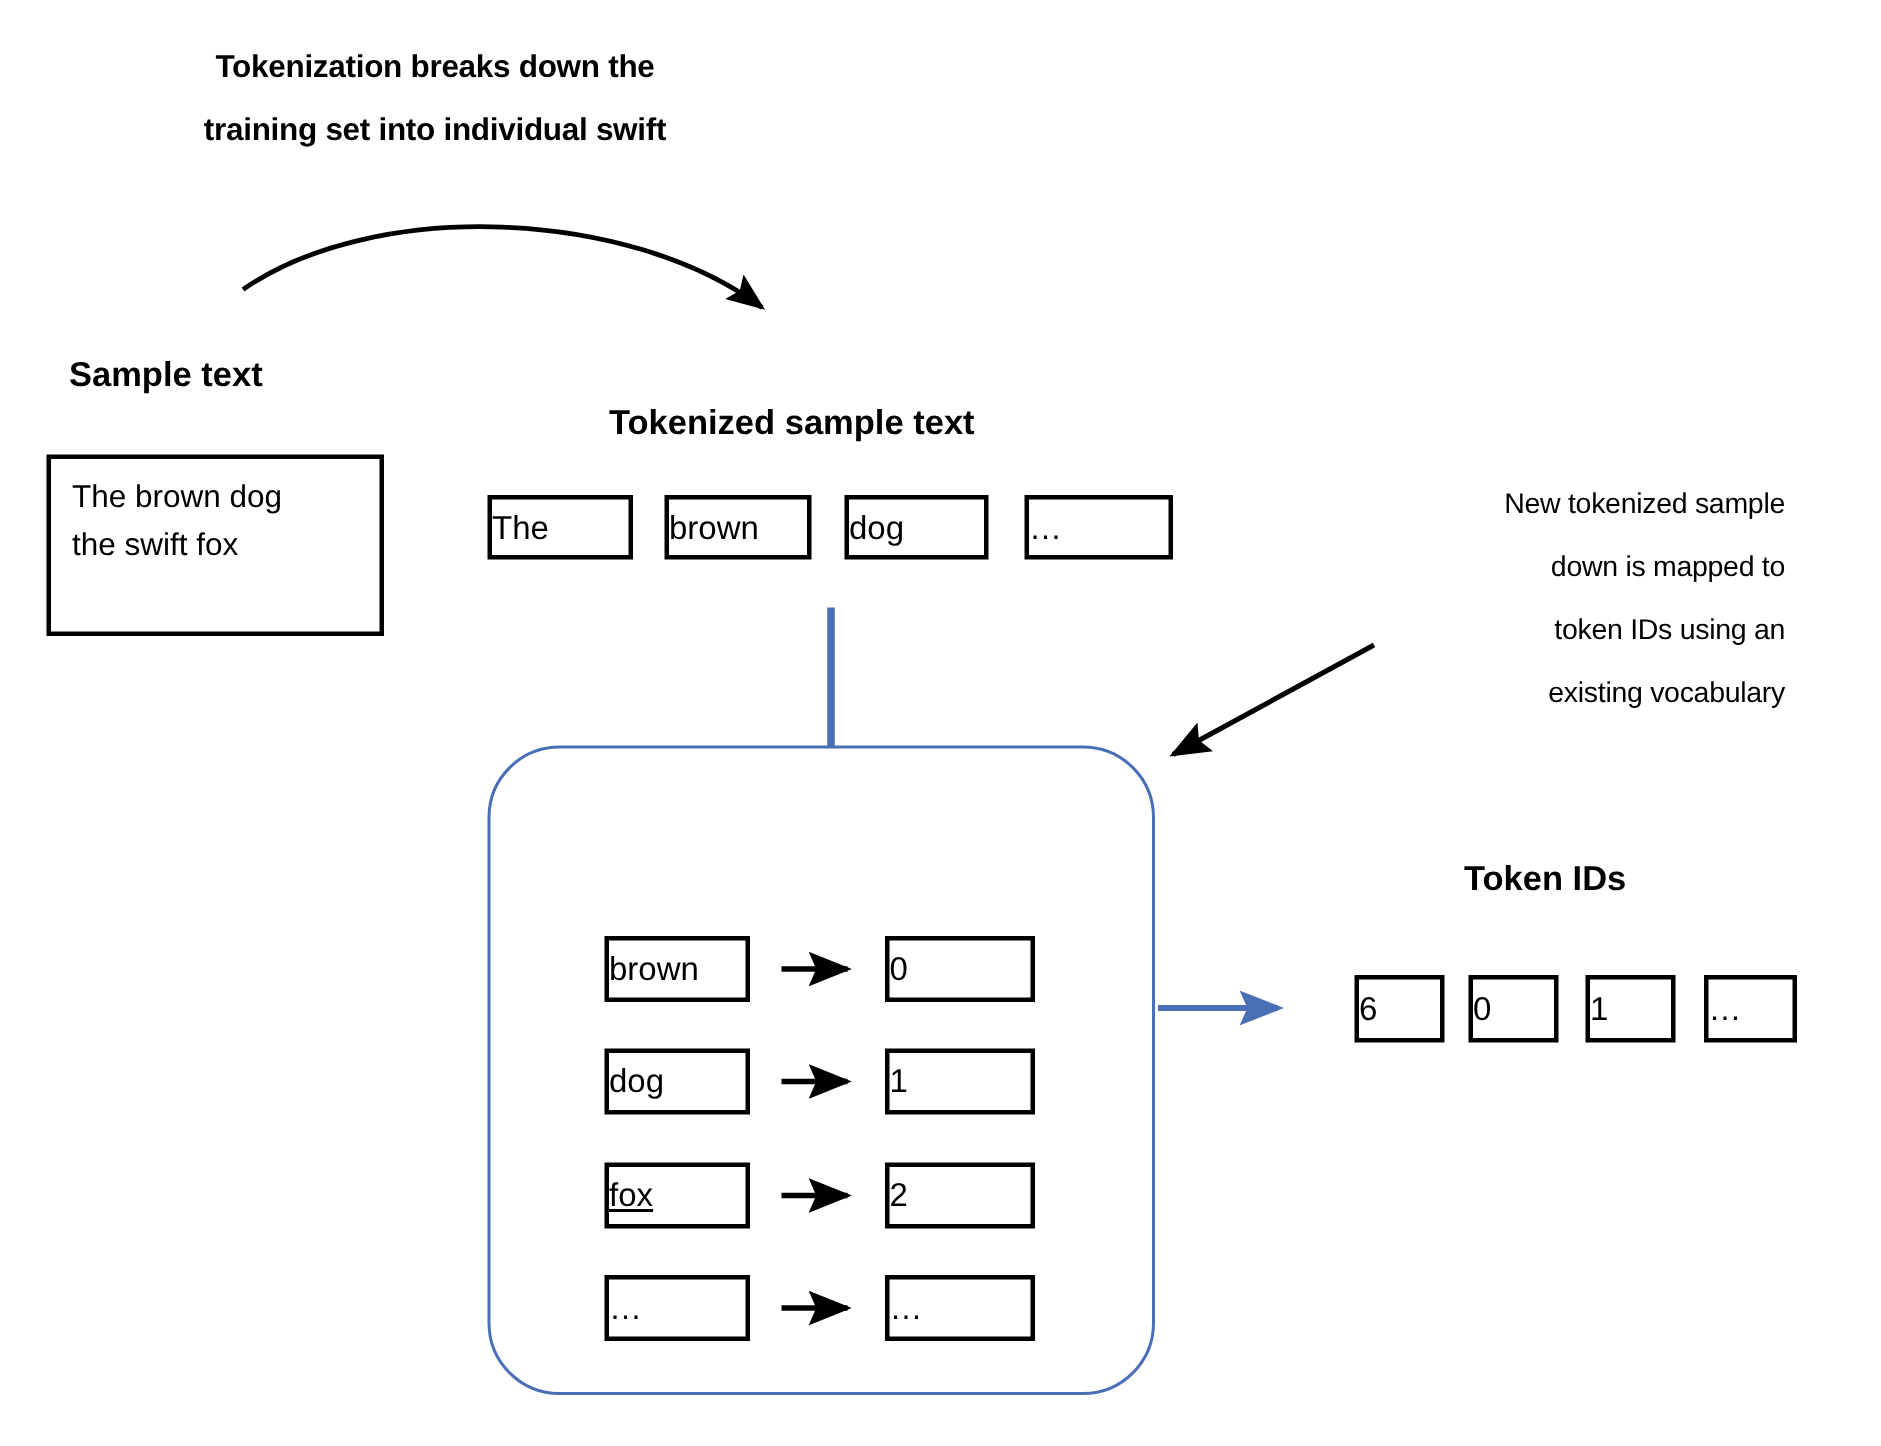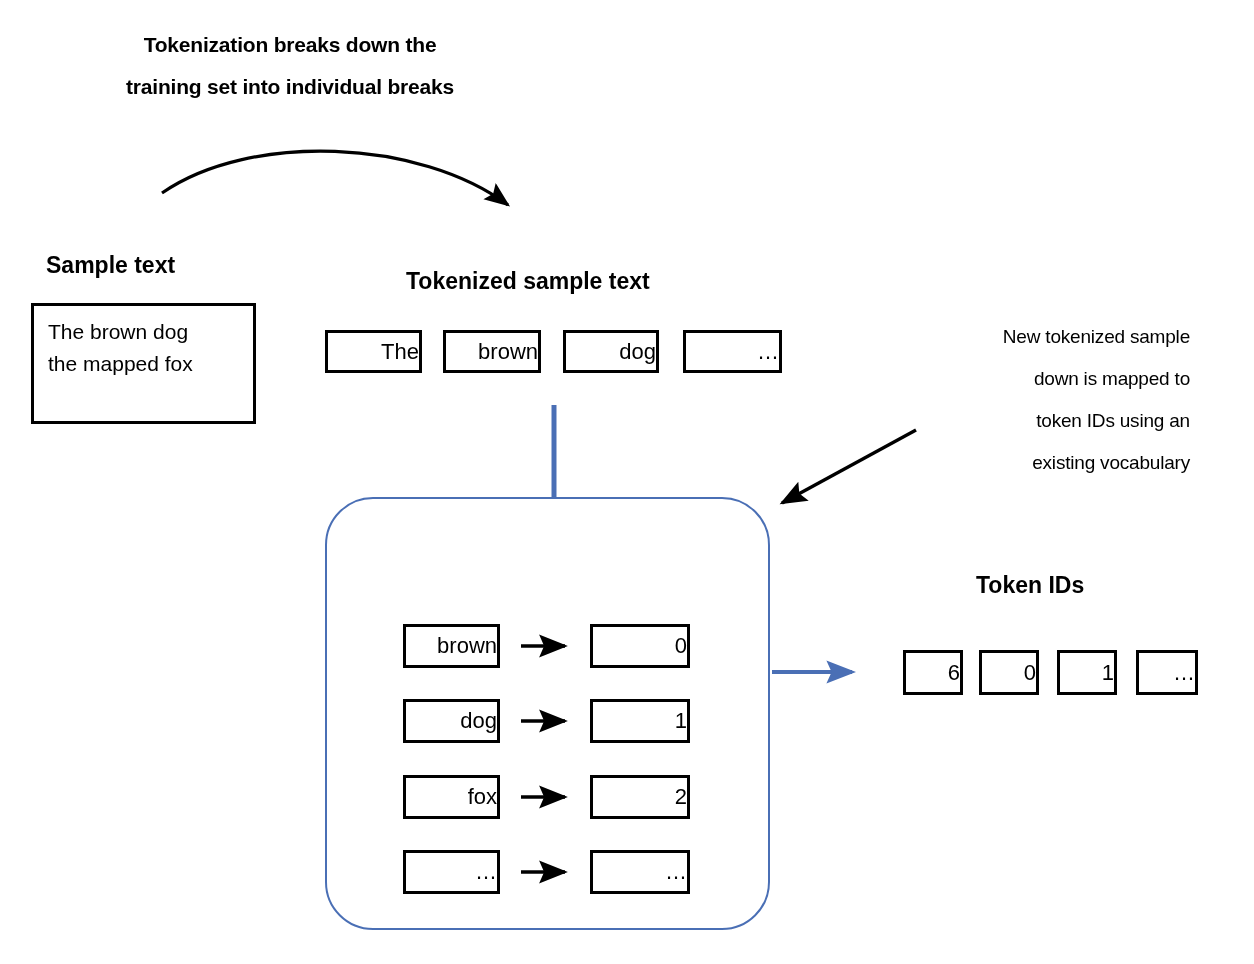--- a/index.html
+++ b/index.html
@@ -49,21 +49,21 @@
     white-space: nowrap;
   }
 
   
   .box {
     box-sizing: border-box;
     border: 3px solid #000000;
     background: #ffffff;
     display: flex;
     align-items: center;
-    justify-content: flex-end;
+    justify-content: flex-start;
     font-size: 22px;
     line-height: 1;
   }
   .sample-box {
     box-sizing: border-box;
     border: 3px solid #000000;
     background: #ffffff;
     padding: 10px 14px;
     font-size: 21px;
     line-height: 32px;
@@ -84,33 +84,33 @@
     height: 964px;
     pointer-events: none;
   }
 </style>
 </head>
 <body>
 
 <div class="stage">
 
   <div class="abs annot" style="left:84px; top:24px; width:412px;">Tokenization breaks down the</div>
-  <div class="abs annot" style="left:84px; top:66px; width:412px;">training set into individual breaks</div>
+  <div class="abs annot" style="left:84px; top:66px; width:412px;">training set into individual swift</div>
 
-  <div class="abs heading" style="left:46px; top:252px;">Sample text</div>
+  <div class="abs heading" style="left:46px; top:236px;">Sample text</div>
 
   <div class="abs heading" style="left:406px; top:240px;margin-top:28px;">Tokenized sample text</div>
 
   <div class="abs heading" style="left:414px; top:536px;">Existing vocabulary</div>
 
   <div class="abs heading" style="left:976px; top:572px;">Token IDs</div>
 
   <div class="abs sample-box" style="left:15px; top:303px; width:225px; height:121px;">
     <div>The brown dog</div>
-    <div>the mapped fox</div>
+    <div>the swift fox</div>
   </div>
 
   <div class="abs annot-right" style="left:900px; top:316px; width:290px;">New tokenized sample</div>
   <div class="abs annot-right" style="left:900px; top:358px; width:290px;">down is mapped to</div>
   <div class="abs annot-right" style="left:900px; top:400px; width:290px;">token IDs using an</div>
   <div class="abs annot-right" style="left:900px; top:442px; width:290px;">existing vocabulary</div>
 
   <div class="abs box" style="left:325px; top:330px; width:97px; height:43px;">
     <span>The</span>
   </div>
@@ -133,21 +133,21 @@
     <span>0</span>
   </div>
 
   <div class="abs box" style="left:403px; top:699px; width:97px; height:44px;">
     <span>dog</span>
   </div>
   <div class="abs box" style="left:590px; top:699px; width:100px; height:44px;">
     <span>1</span>
   </div>
 
-  <div class="abs box" style="left:403px; top:775px; width:97px; height:44px;">
+  <div class="abs box" style="left:403px; top:775px; width:97px; height:44px;text-decoration:underline;">
     <span>fox</span>
   </div>
   <div class="abs box" style="left:590px; top:775px; width:100px; height:44px;">
     <span>2</span>
   </div>
 
   <div class="abs box" style="left:403px; top:850px; width:97px; height:44px;">
     <span>…</span>
   </div>
   <div class="abs box" style="left:590px; top:850px; width:100px; height:44px;">

